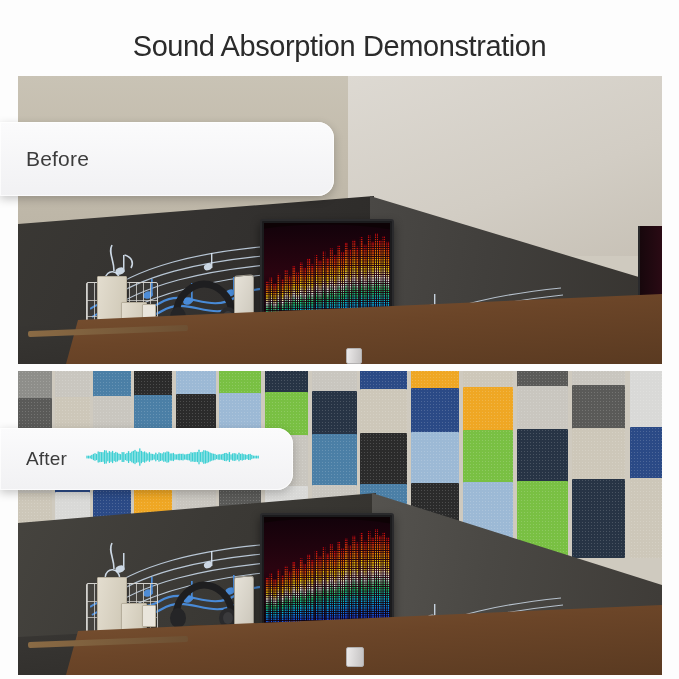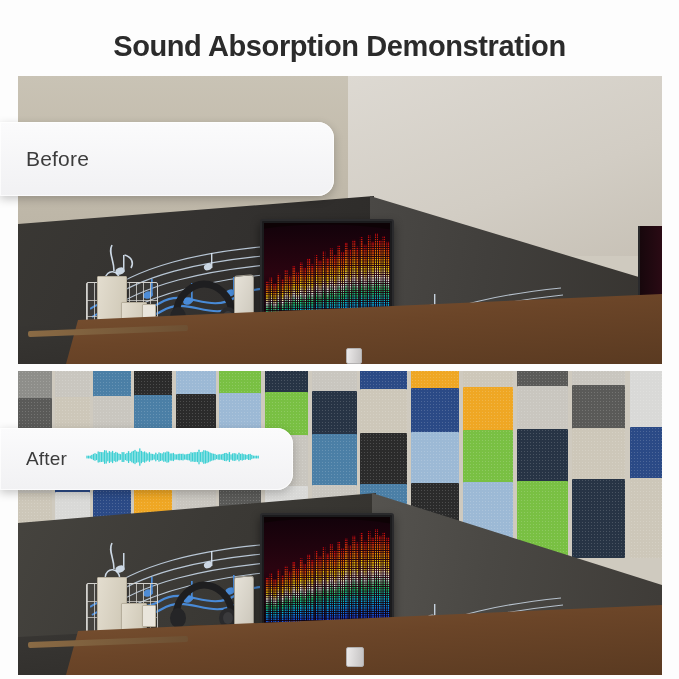--- a/index.html
+++ b/index.html
@@ -19,21 +19,21 @@
     background: #fdfdfd;
   }
 
   
   #title {
     position: absolute;
     left: 0; top: 30px;
     width: 679px;
     text-align: center;
     font-size: 29px;
-    font-weight: bold;
+    font-weight: normal;
     color: #2b2b2b;
     letter-spacing: -0.4px;
     font-family: "Liberation Sans", sans-serif;
   }
 
   
   .scene {
     position: absolute;
     left: 18px;
     width: 644px;

